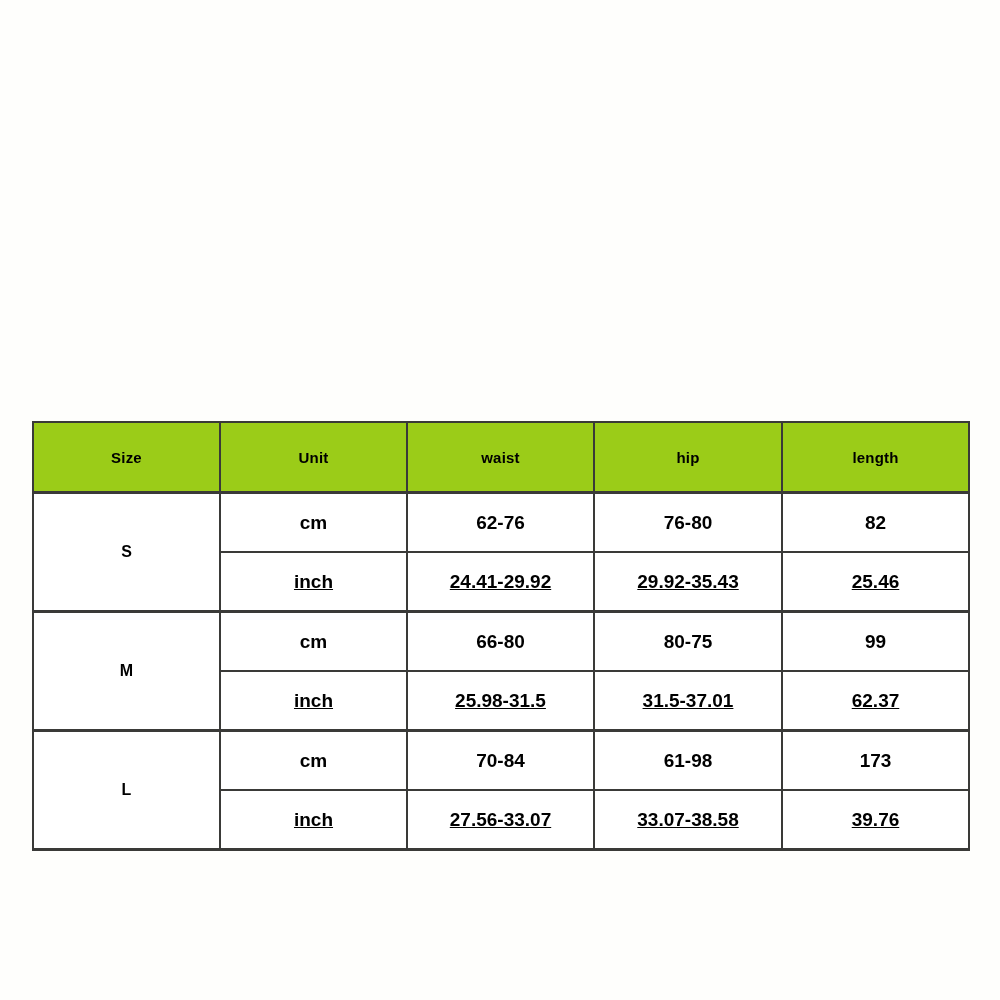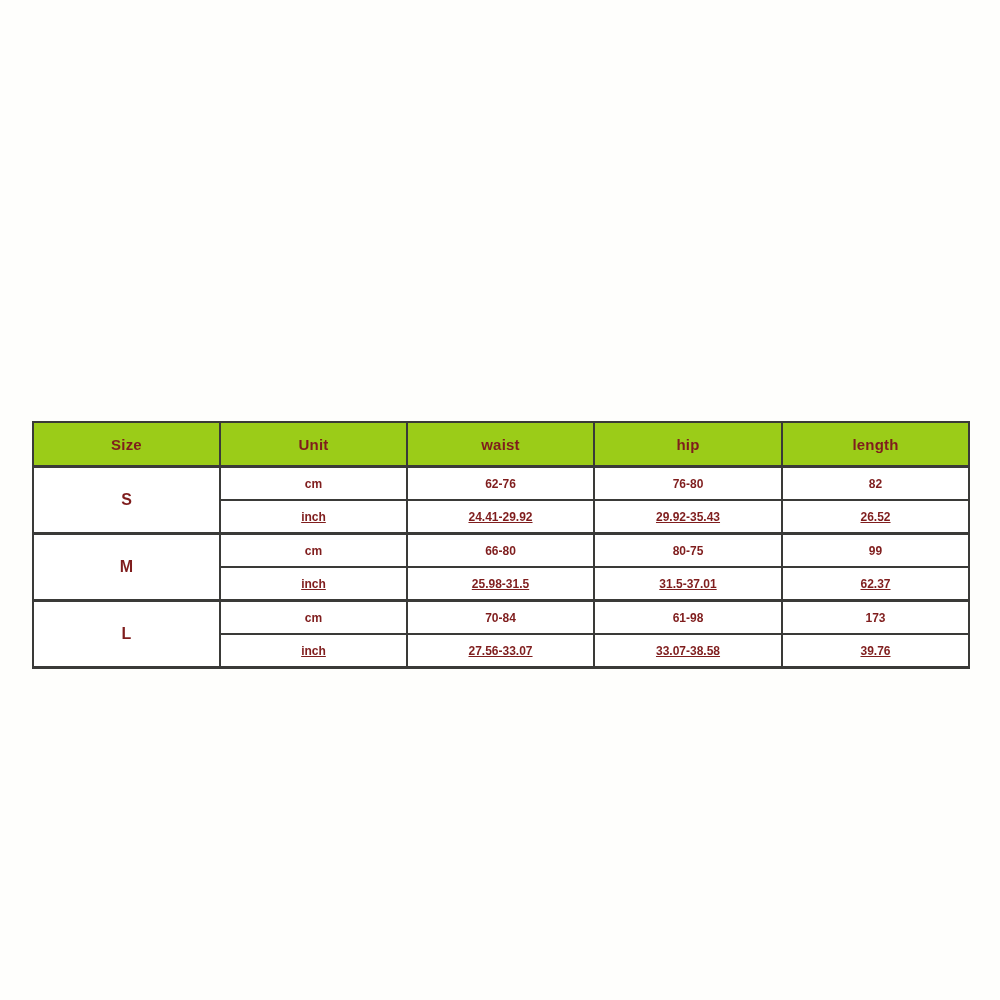--- a/index.html
+++ b/index.html
@@ -33,36 +33,36 @@
   table.size-chart col.c-unit   { width: 187px; }
   table.size-chart col.c-waist  { width: 187px; }
   table.size-chart col.c-hip    { width: 188px; }
   table.size-chart col.c-length { width: 187px; }
 
   table.size-chart th,
   table.size-chart td {
     border: 2px solid #3a3a38;
     text-align: center;
     vertical-align: middle;
-    color: #7f1d1d;
+    color: #000000;
     font-weight: bold;
-    padding: 4px;
+    padding: 17px;
     background: #ffffff;
   }
 
   table.size-chart thead th {
     background: #9bcc18;
     height: 34px;
     font-size: 15px;
     letter-spacing: 0.2px;
   }
 
   table.size-chart tbody td {
     height: 23px;
-    font-size: 12px;
+    font-size: 19px;
   }
 
   table.size-chart td.size-cell {
     font-size: 16px;
     border-top-width: 3px;
     border-bottom-width: 3px;
   }
 
   
   table.size-chart tr.group-start > td:not(.size-cell) {
@@ -100,21 +100,21 @@
         <td class="size-cell" rowspan="2">S</td>
         <td>cm</td>
         <td>62-76</td>
         <td>76-80</td>
         <td>82</td>
       </tr>
       <tr class="group-end">
         <td>inch</td>
         <td>24.41-29.92</td>
         <td>29.92-35.43</td>
-        <td>26.52</td>
+        <td>25.46</td>
       </tr>
 
       <tr class="group-start">
         <td class="size-cell" rowspan="2">M</td>
         <td>cm</td>
         <td>66-80</td>
         <td>80-75</td>
         <td>99</td>
       </tr>
       <tr class="group-end">

